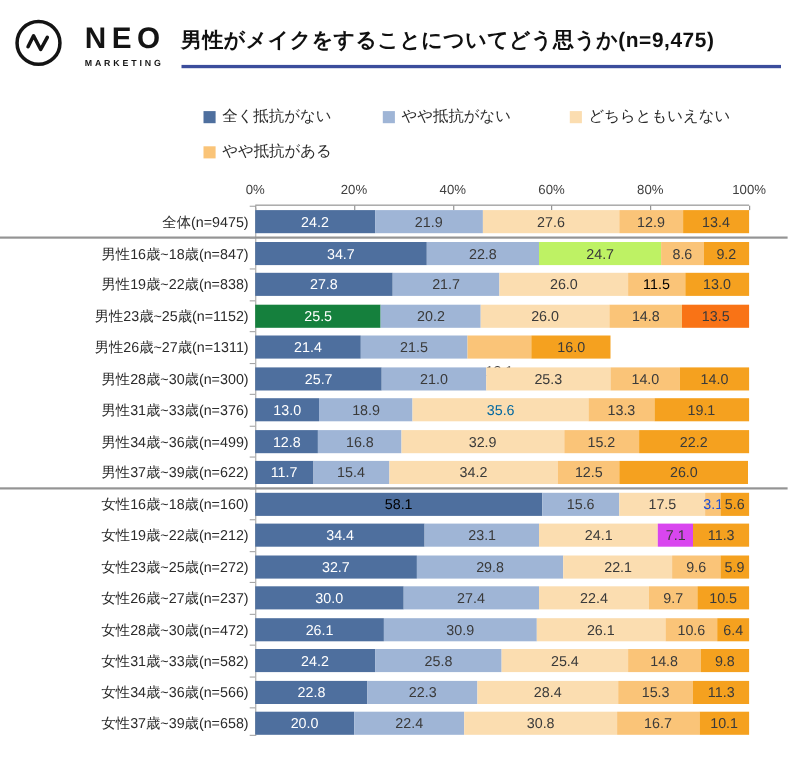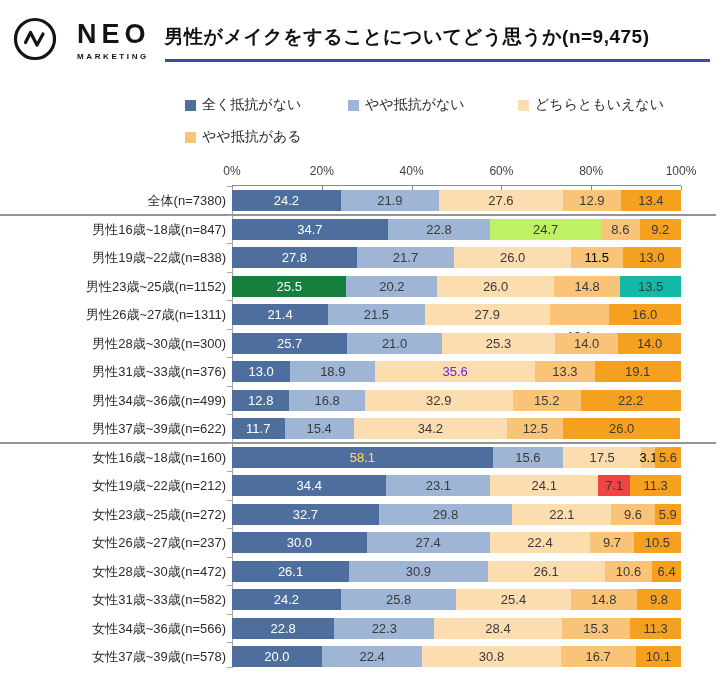--- a/index.html
+++ b/index.html
@@ -100,21 +100,21 @@
       <div class="axis-line"></div>
       <div class="axis-tick p0"></div>
       <div class="axis-tick p20"></div>
       <div class="axis-tick p40"></div>
       <div class="axis-tick p60"></div>
       <div class="axis-tick p80"></div>
       <div class="axis-tick p100"></div>
     </div>
     <div class="rows">
         <div class="row">
-          <div class="row-label">全体(n=7380)</div>
+          <div class="row-label">全体(n=9475)</div>
           <div class="bar-track">
             <div class="seg" style="width: 24.2%; background: rgb(78, 111, 158);">
               <span class="seg-label" style="color: rgb(255, 255, 255);">24.2</span>
             </div>
             <div class="seg" style="width: 21.9%; background: rgb(159, 181, 214);">
               <span class="seg-label" style="color: rgb(58, 58, 58);">21.9</span>
             </div>
             <div class="seg" style="width: 27.6%; background: rgb(251, 221, 176);">
               <span class="seg-label" style="color: rgb(58, 58, 58);">27.6</span>
             </div>
@@ -174,37 +174,34 @@
             </div>
             <div class="seg" style="width: 20.2%; background: rgb(159, 181, 214);">
               <span class="seg-label" style="color: rgb(58, 58, 58);">20.2</span>
             </div>
             <div class="seg" style="width: 26%; background: rgb(251, 221, 176);">
               <span class="seg-label" style="color: rgb(58, 58, 58);">26.0</span>
             </div>
             <div class="seg" style="width: 14.8%; background: rgb(250, 196, 120);">
               <span class="seg-label" style="color: rgb(58, 58, 58);">14.8</span>
             </div>
-            <div class="seg" style="width: 13.5%; background: #14b8a6;">
+            <div class="seg" style="width: 13.5%; background: #f97316;">
               <span class="seg-label" style="color: rgb(58, 58, 58);">13.5</span>
             </div>
           </div>
         </div>
         <div class="row">
           <div class="row-label">男性26歳~27歳(n=1311)</div>
           <div class="bar-track">
             <div class="seg" style="width: 21.4%; background: rgb(78, 111, 158);">
               <span class="seg-label" style="color: rgb(255, 255, 255);">21.4</span>
             </div>
             <div class="seg" style="width: 21.5%; background: rgb(159, 181, 214);">
               <span class="seg-label" style="color: rgb(58, 58, 58);">21.5</span>
             </div>
-            <div class="seg" style="width: 27.9%; background: rgb(251, 221, 176);">
-              <span class="seg-label" style="color: rgb(58, 58, 58);">27.9</span>
-            </div>
             <div class="seg" style="width: 13.1%; background: rgb(250, 196, 120);">
               <span class="seg-label" style="color: rgb(58, 58, 58); margin-top: 44px;">13.1</span>
             </div>
             <div class="seg" style="width: 16%; background: rgb(245, 161, 31);">
               <span class="seg-label" style="color: rgb(58, 58, 58);">16.0</span>
             </div>
           </div>
         </div>
         <div class="row">
           <div class="row-label">男性28歳~30歳(n=300)</div>
@@ -229,21 +226,21 @@
         <div class="row">
           <div class="row-label">男性31歳~33歳(n=376)</div>
           <div class="bar-track">
             <div class="seg" style="width: 13%; background: rgb(78, 111, 158);">
               <span class="seg-label" style="color: rgb(255, 255, 255);">13.0</span>
             </div>
             <div class="seg" style="width: 18.9%; background: rgb(159, 181, 214);">
               <span class="seg-label" style="color: rgb(58, 58, 58);">18.9</span>
             </div>
             <div class="seg" style="width: 35.6%; background: rgb(251, 221, 176);">
-              <span class="seg-label" style="color: #6d28d9;">35.6</span>
+              <span class="seg-label" style="color: #0369a1;">35.6</span>
             </div>
             <div class="seg" style="width: 13.3%; background: rgb(250, 196, 120);">
               <span class="seg-label" style="color: rgb(58, 58, 58);">13.3</span>
             </div>
             <div class="seg" style="width: 19.1%; background: rgb(245, 161, 31);">
               <span class="seg-label" style="color: rgb(58, 58, 58);">19.1</span>
             </div>
           </div>
         </div>
         <div class="row">
@@ -283,49 +280,49 @@
             </div>
             <div class="seg" style="width: 26%; background: rgb(245, 161, 31);">
               <span class="seg-label" style="color: rgb(58, 58, 58);">26.0</span>
             </div>
           </div>
         </div>
         <div class="row section-start">
           <div class="row-label">女性16歳~18歳(n=160)</div>
           <div class="bar-track">
             <div class="seg" style="width: 58.1%; background: rgb(78, 111, 158);">
-              <span class="seg-label" style="color: #fde047;">58.1</span>
+              <span class="seg-label" style="color: #000000;">58.1</span>
             </div>
             <div class="seg" style="width: 15.6%; background: rgb(159, 181, 214);">
               <span class="seg-label" style="color: rgb(58, 58, 58);">15.6</span>
             </div>
             <div class="seg" style="width: 17.5%; background: rgb(251, 221, 176);">
               <span class="seg-label" style="color: rgb(58, 58, 58);">17.5</span>
             </div>
             <div class="seg" style="width: 3.1%; background: rgb(250, 196, 120);">
-              <span class="seg-label" style="color: #000000;">3.1</span>
+              <span class="seg-label" style="color: #1d4ed8;">3.1</span>
             </div>
             <div class="seg" style="width: 5.6%; background: rgb(245, 161, 31);">
               <span class="seg-label" style="color: rgb(58, 58, 58);">5.6</span>
             </div>
           </div>
         </div>
         <div class="row">
           <div class="row-label">女性19歳~22歳(n=212)</div>
           <div class="bar-track">
             <div class="seg" style="width: 34.4%; background: rgb(78, 111, 158);">
               <span class="seg-label" style="color: rgb(255, 255, 255);">34.4</span>
             </div>
             <div class="seg" style="width: 23.1%; background: rgb(159, 181, 214);">
               <span class="seg-label" style="color: rgb(58, 58, 58);">23.1</span>
             </div>
             <div class="seg" style="width: 24.1%; background: rgb(251, 221, 176);">
               <span class="seg-label" style="color: rgb(58, 58, 58);">24.1</span>
             </div>
-            <div class="seg" style="width: 7.1%; background: #ef4444; text-align: right;">
+            <div class="seg" style="width: 7.1%; background: #d946ef; text-align: right;">
               <span class="seg-label" style="color: rgb(58, 58, 58);">7.1</span>
             </div>
             <div class="seg" style="width: 11.3%; background: rgb(245, 161, 31);">
               <span class="seg-label" style="color: rgb(58, 58, 58);">11.3</span>
             </div>
           </div>
         </div>
         <div class="row">
           <div class="row-label">女性23歳~25歳(n=272)</div>
           <div class="bar-track">
@@ -420,21 +417,21 @@
             </div>
             <div class="seg" style="width: 15.3%; background: rgb(250, 196, 120);">
               <span class="seg-label" style="color: rgb(58, 58, 58);">15.3</span>
             </div>
             <div class="seg" style="width: 11.3%; background: rgb(245, 161, 31);">
               <span class="seg-label" style="color: rgb(58, 58, 58);">11.3</span>
             </div>
           </div>
         </div>
         <div class="row">
-          <div class="row-label">女性37歳~39歳(n=578)</div>
+          <div class="row-label">女性37歳~39歳(n=658)</div>
           <div class="bar-track">
             <div class="seg" style="width: 20%; background: rgb(78, 111, 158);">
               <span class="seg-label" style="color: rgb(255, 255, 255);">20.0</span>
             </div>
             <div class="seg" style="width: 22.4%; background: rgb(159, 181, 214);">
               <span class="seg-label" style="color: rgb(58, 58, 58);">22.4</span>
             </div>
             <div class="seg" style="width: 30.8%; background: rgb(251, 221, 176);">
               <span class="seg-label" style="color: rgb(58, 58, 58);">30.8</span>
             </div>

